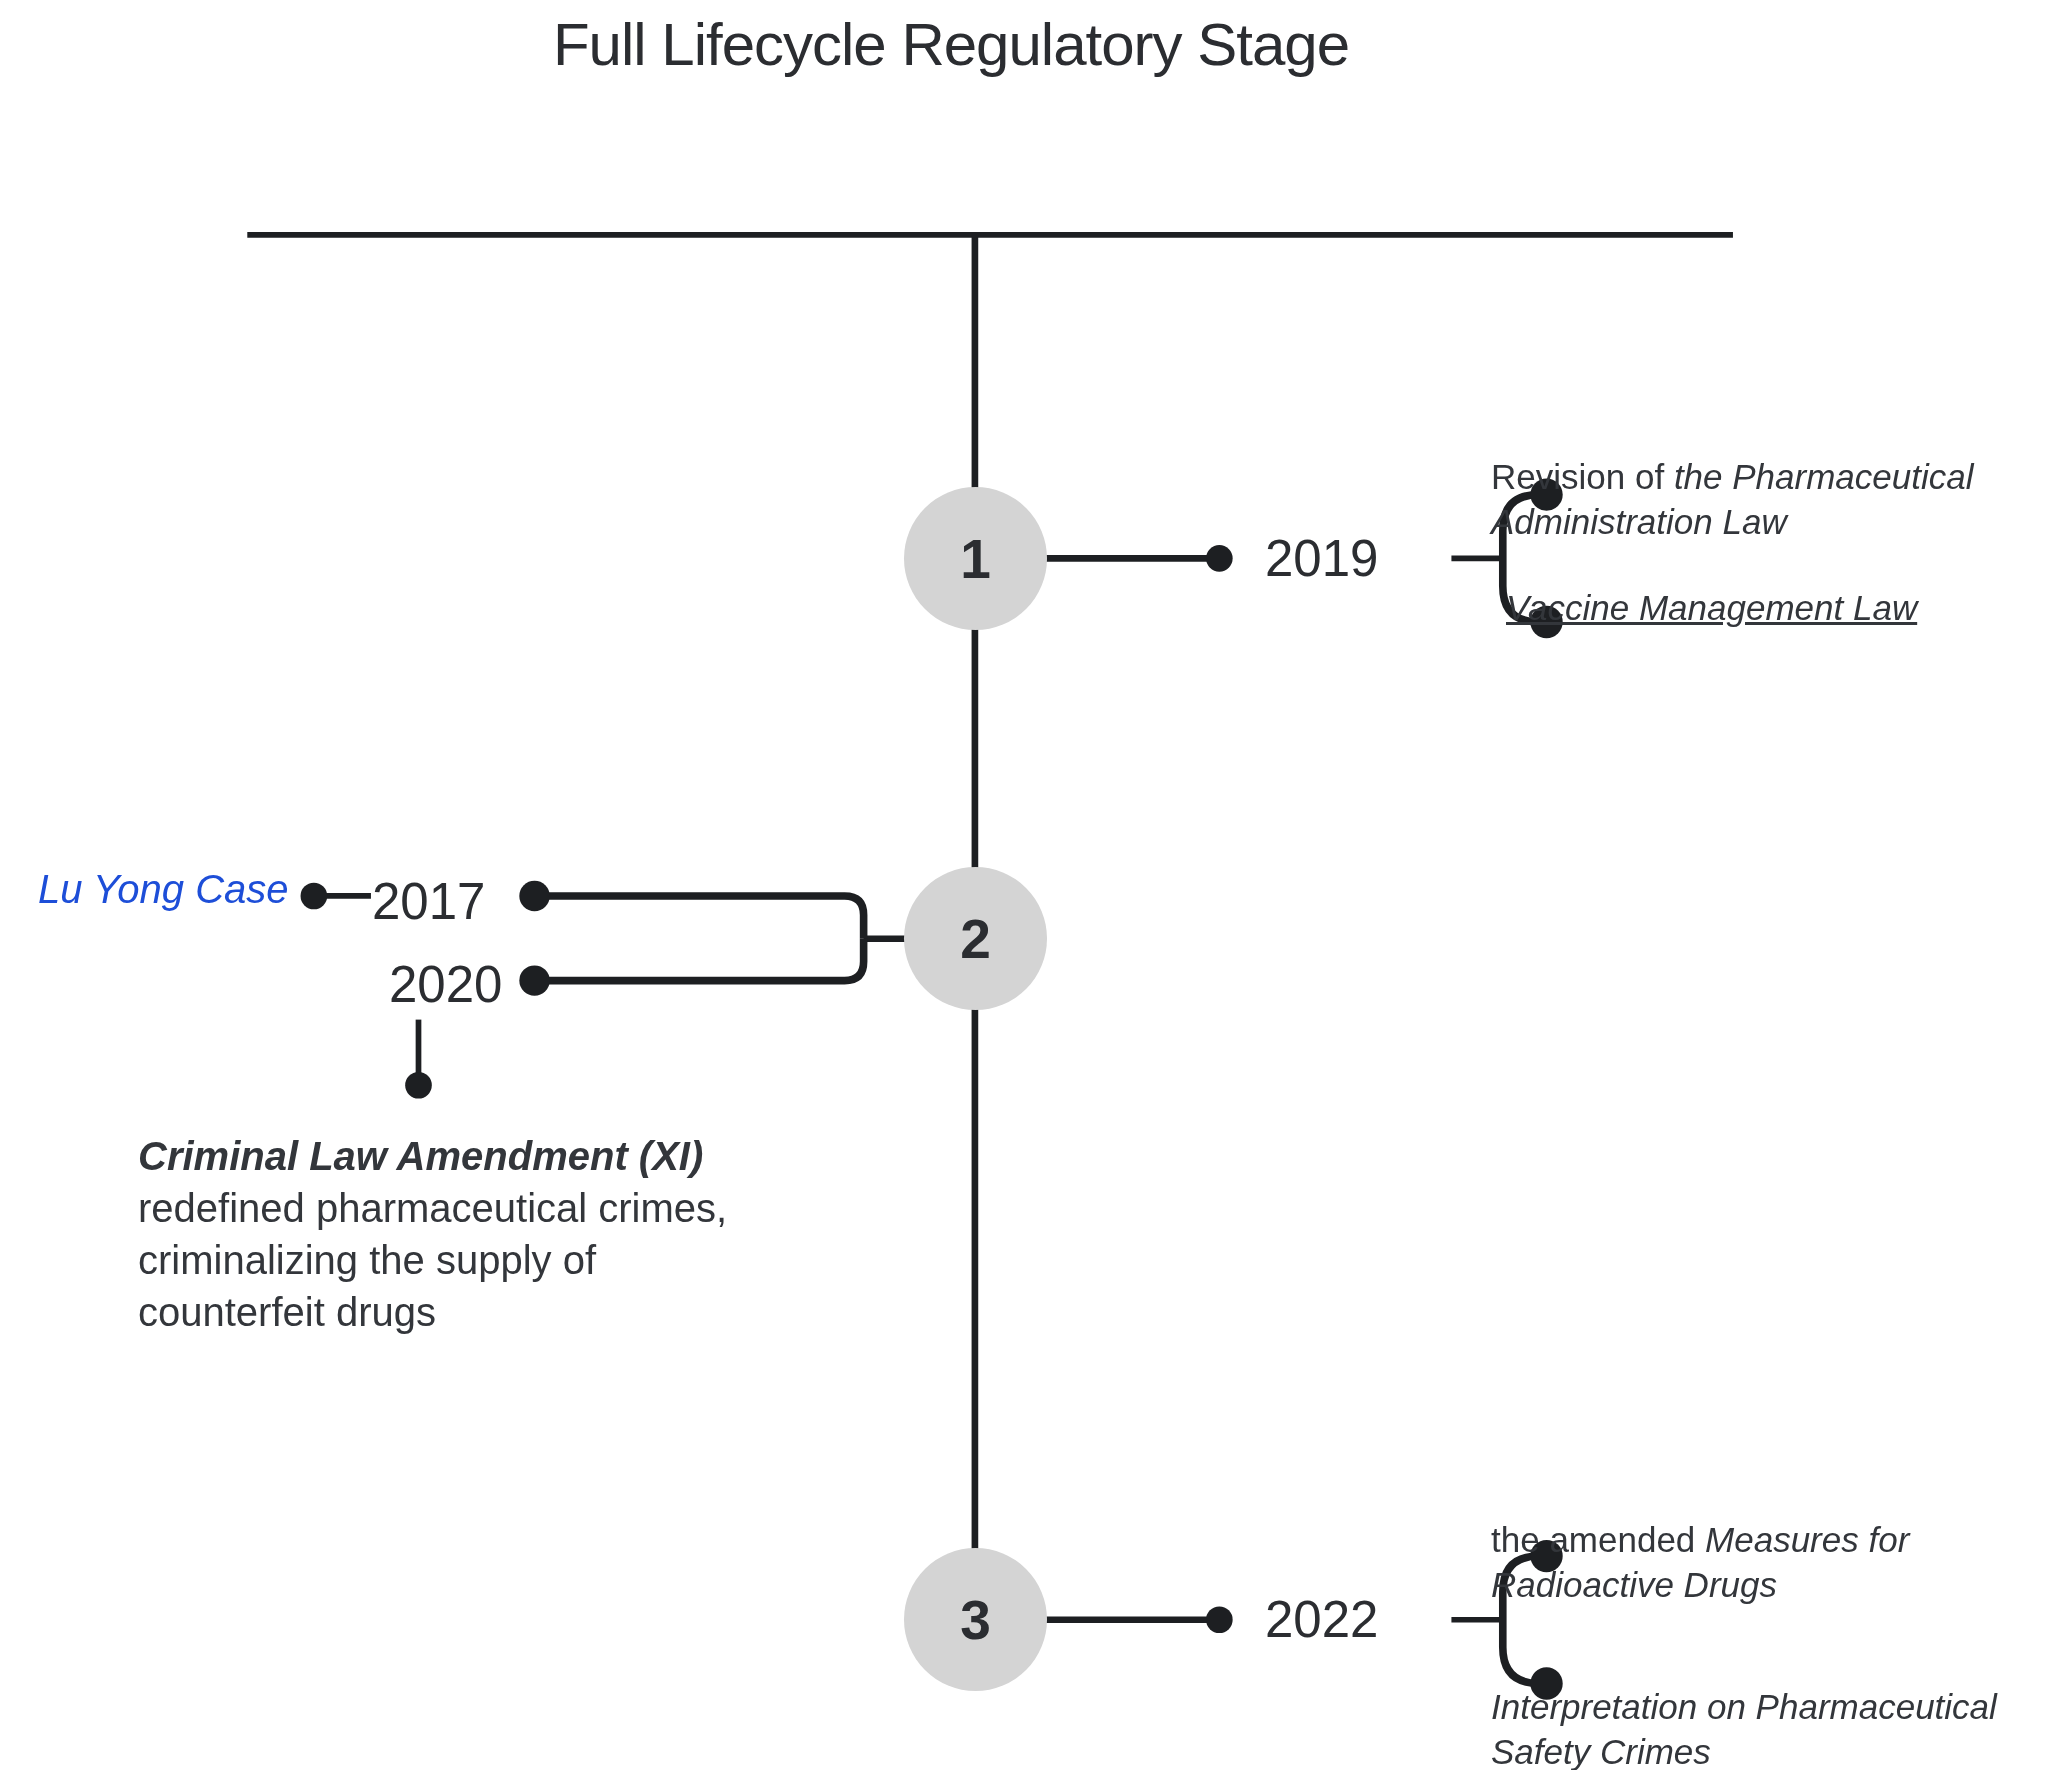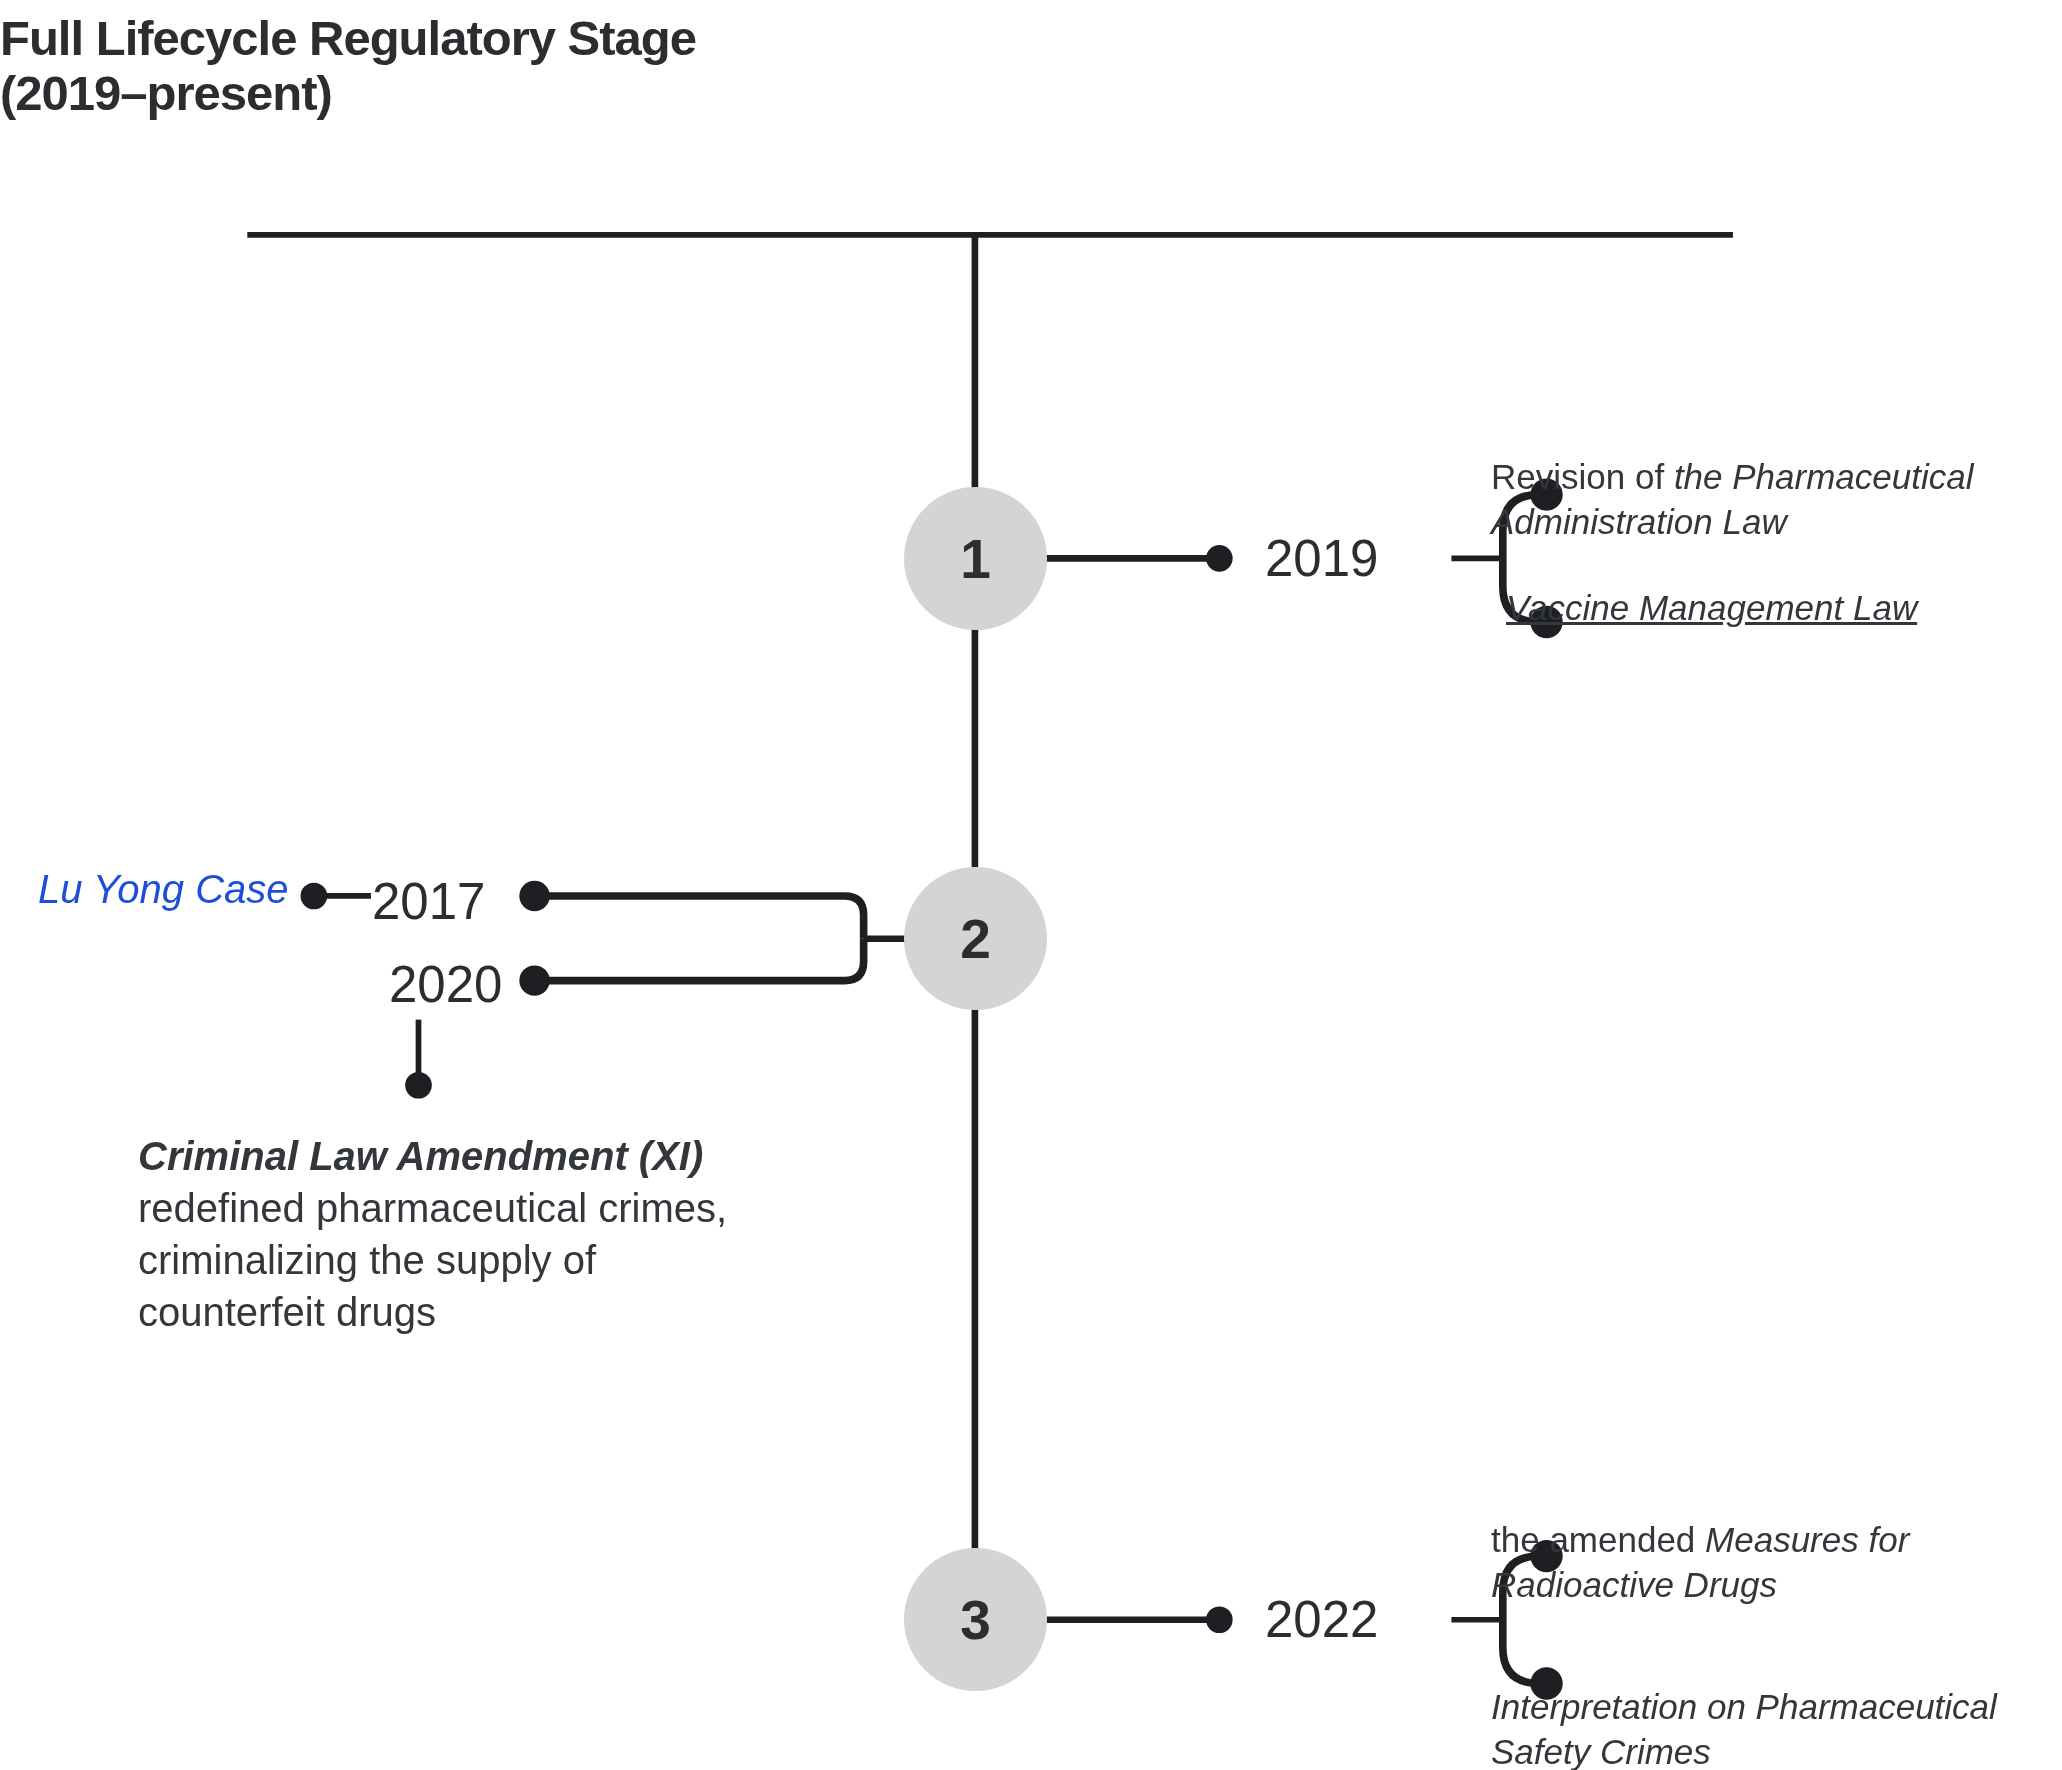--- a/index.html
+++ b/index.html
@@ -15,22 +15,23 @@
     color: #2b2d31;
     overflow: hidden;
   }
 
   
   #title {
     position: absolute;
     left: 0;
     top: 11.4px;
     width: 1902px;
-    font-size: 49px;
-    font-weight: bold;
+    text-align: center;
+    font-size: 60px;
+    font-weight: normal;
     line-height: 1.12;
     letter-spacing: -1px;
     color: #2b2d31;
   }
   #title .line { display: block; }
 
   
   #wires {
     position: absolute;
     left: 0; top: 0;
@@ -108,21 +109,20 @@
     font-style: italic;
     font-weight: bold;
     display: inline;
   }
 </style>
 </head>
 <body>
 
 <div id="title">
   <span class="line">Full Lifecycle Regulatory Stage</span>
-  <span class="line">(2019–present)</span>
 </div>
 
 <svg id="wires" viewBox="0 0 2169 1862" xmlns="http://www.w3.org/2000/svg">
 
   <line x1="260" y1="247" x2="1822" y2="247" stroke="#1d1f22" stroke-width="6"></line>
 
   <line x1="1025" y1="247" x2="1025" y2="1705" stroke="#1d1f22" stroke-width="7"></line>
 
   <line x1="1100" y1="587" x2="1275" y2="587" stroke="#1d1f22" stroke-width="7"></line>
   <circle cx="1282" cy="587" r="14" fill="#1d1f22"></circle>

